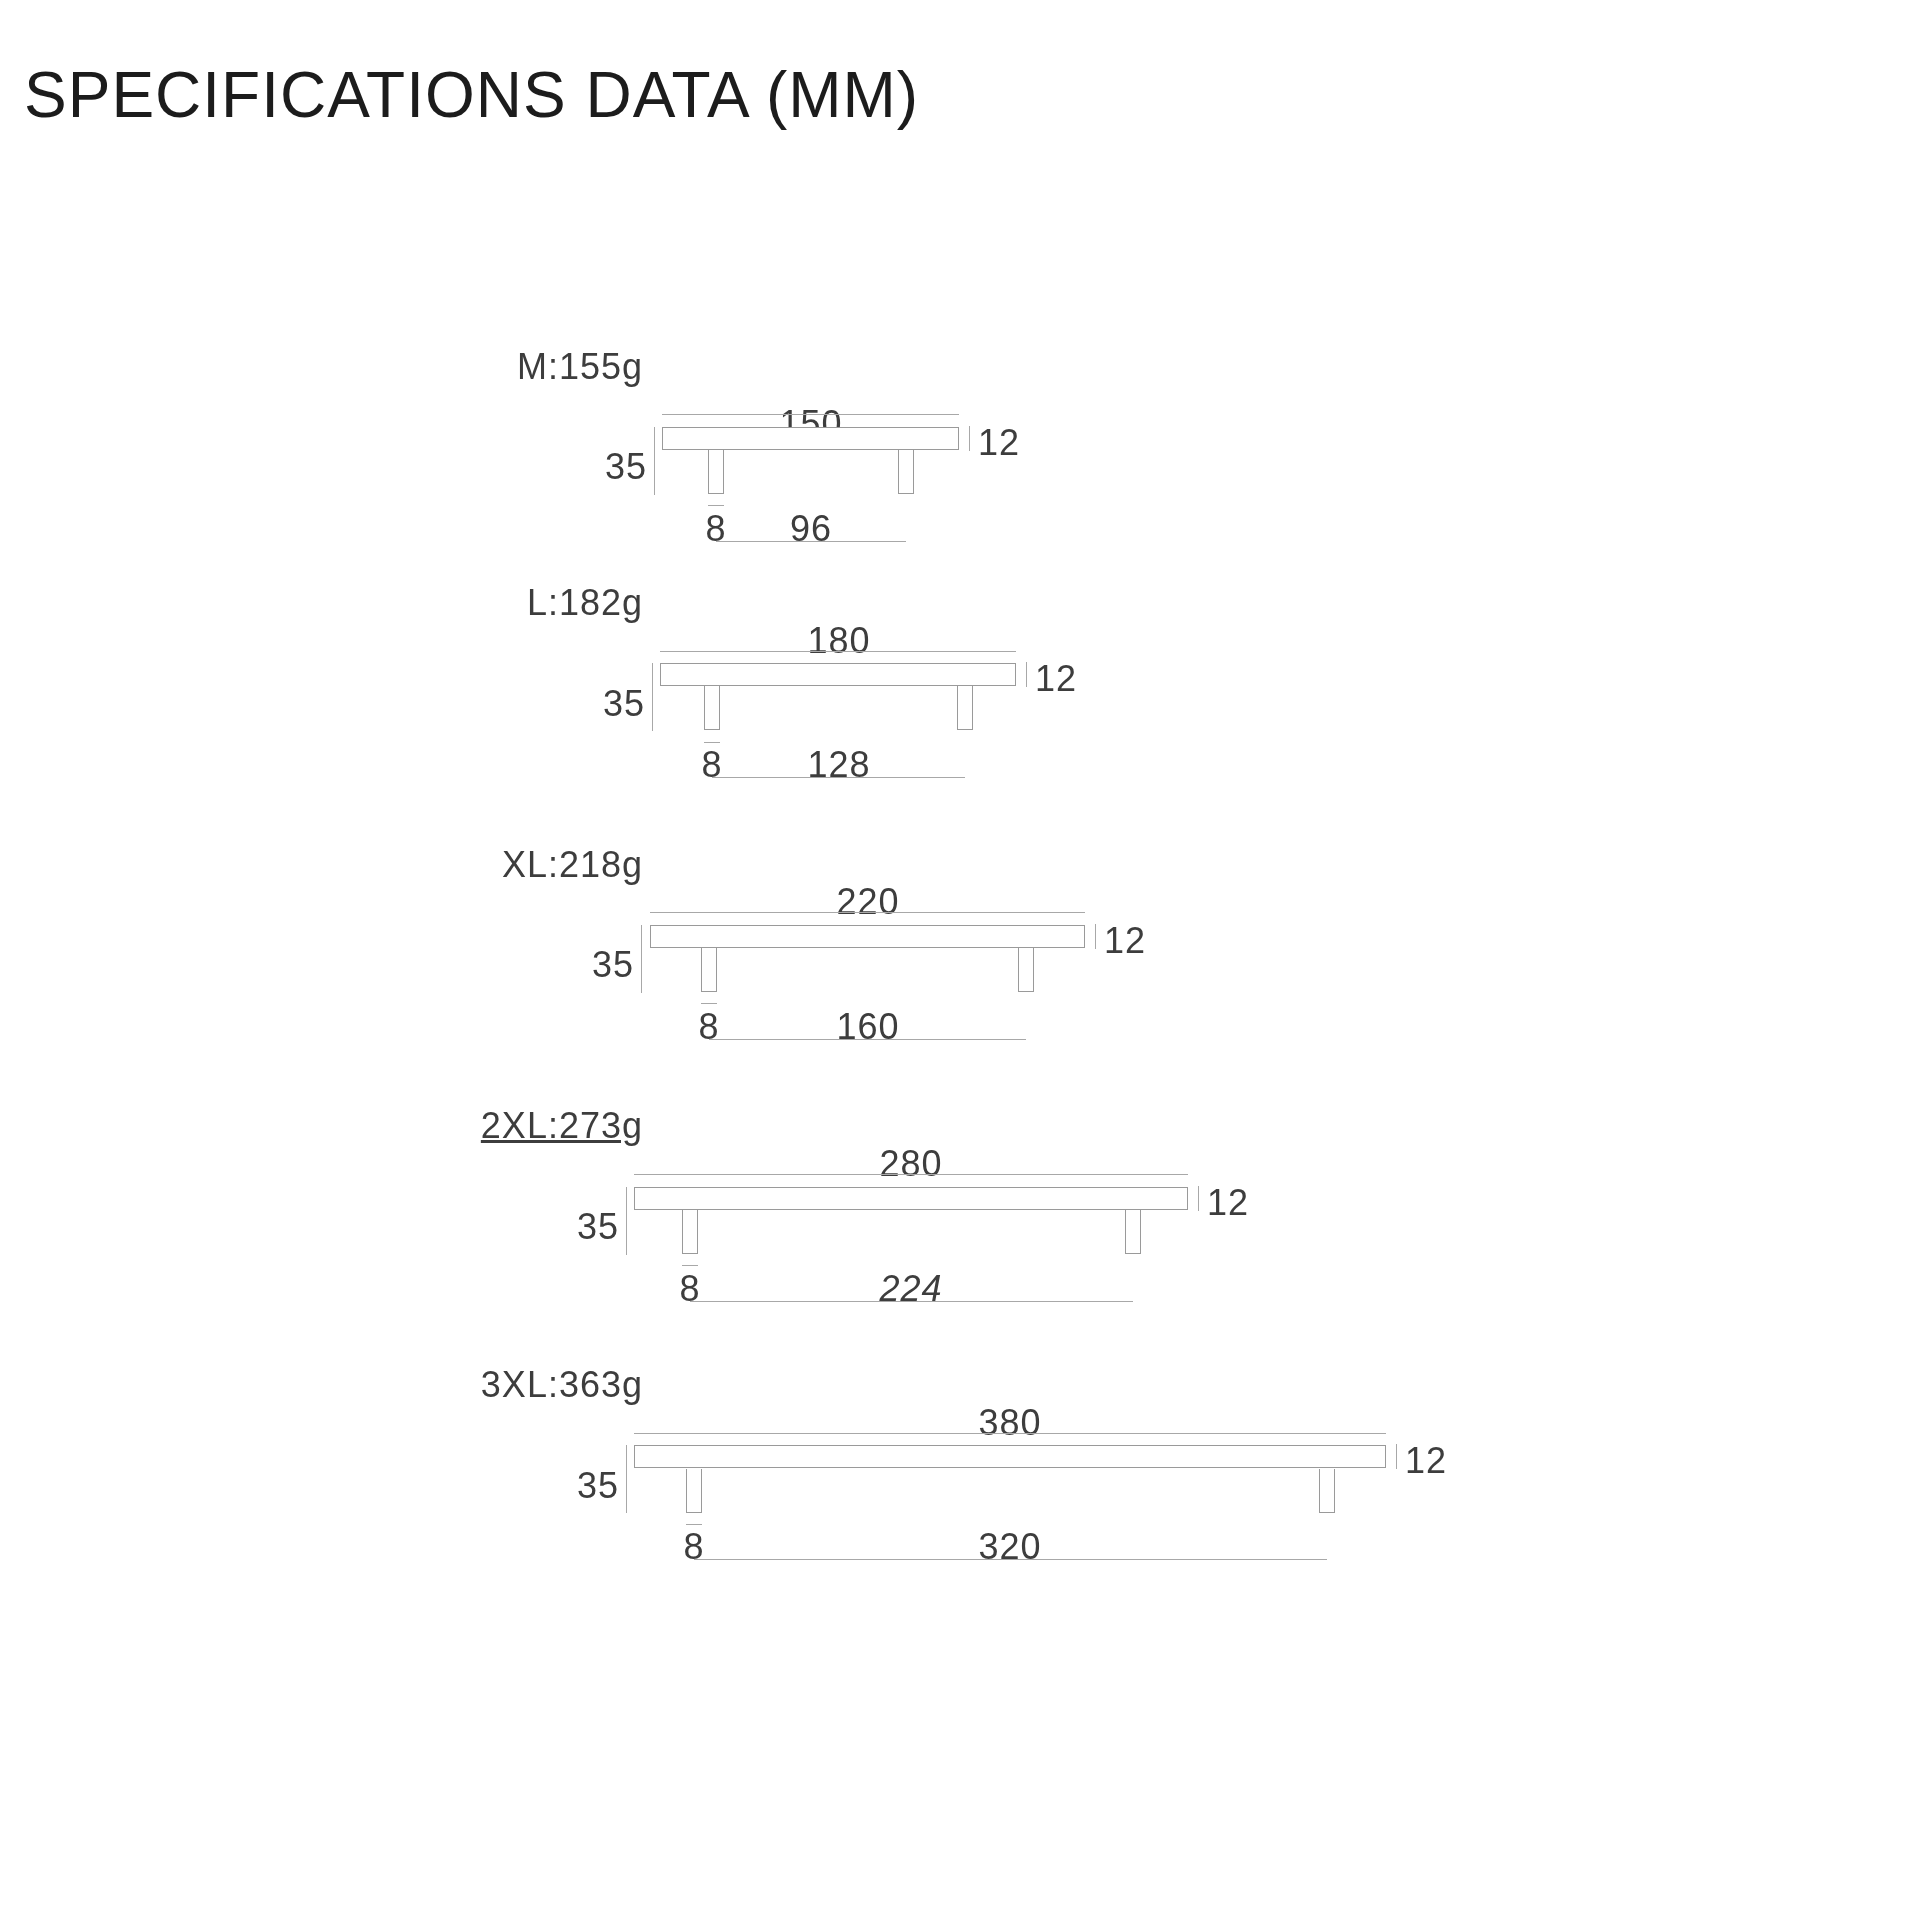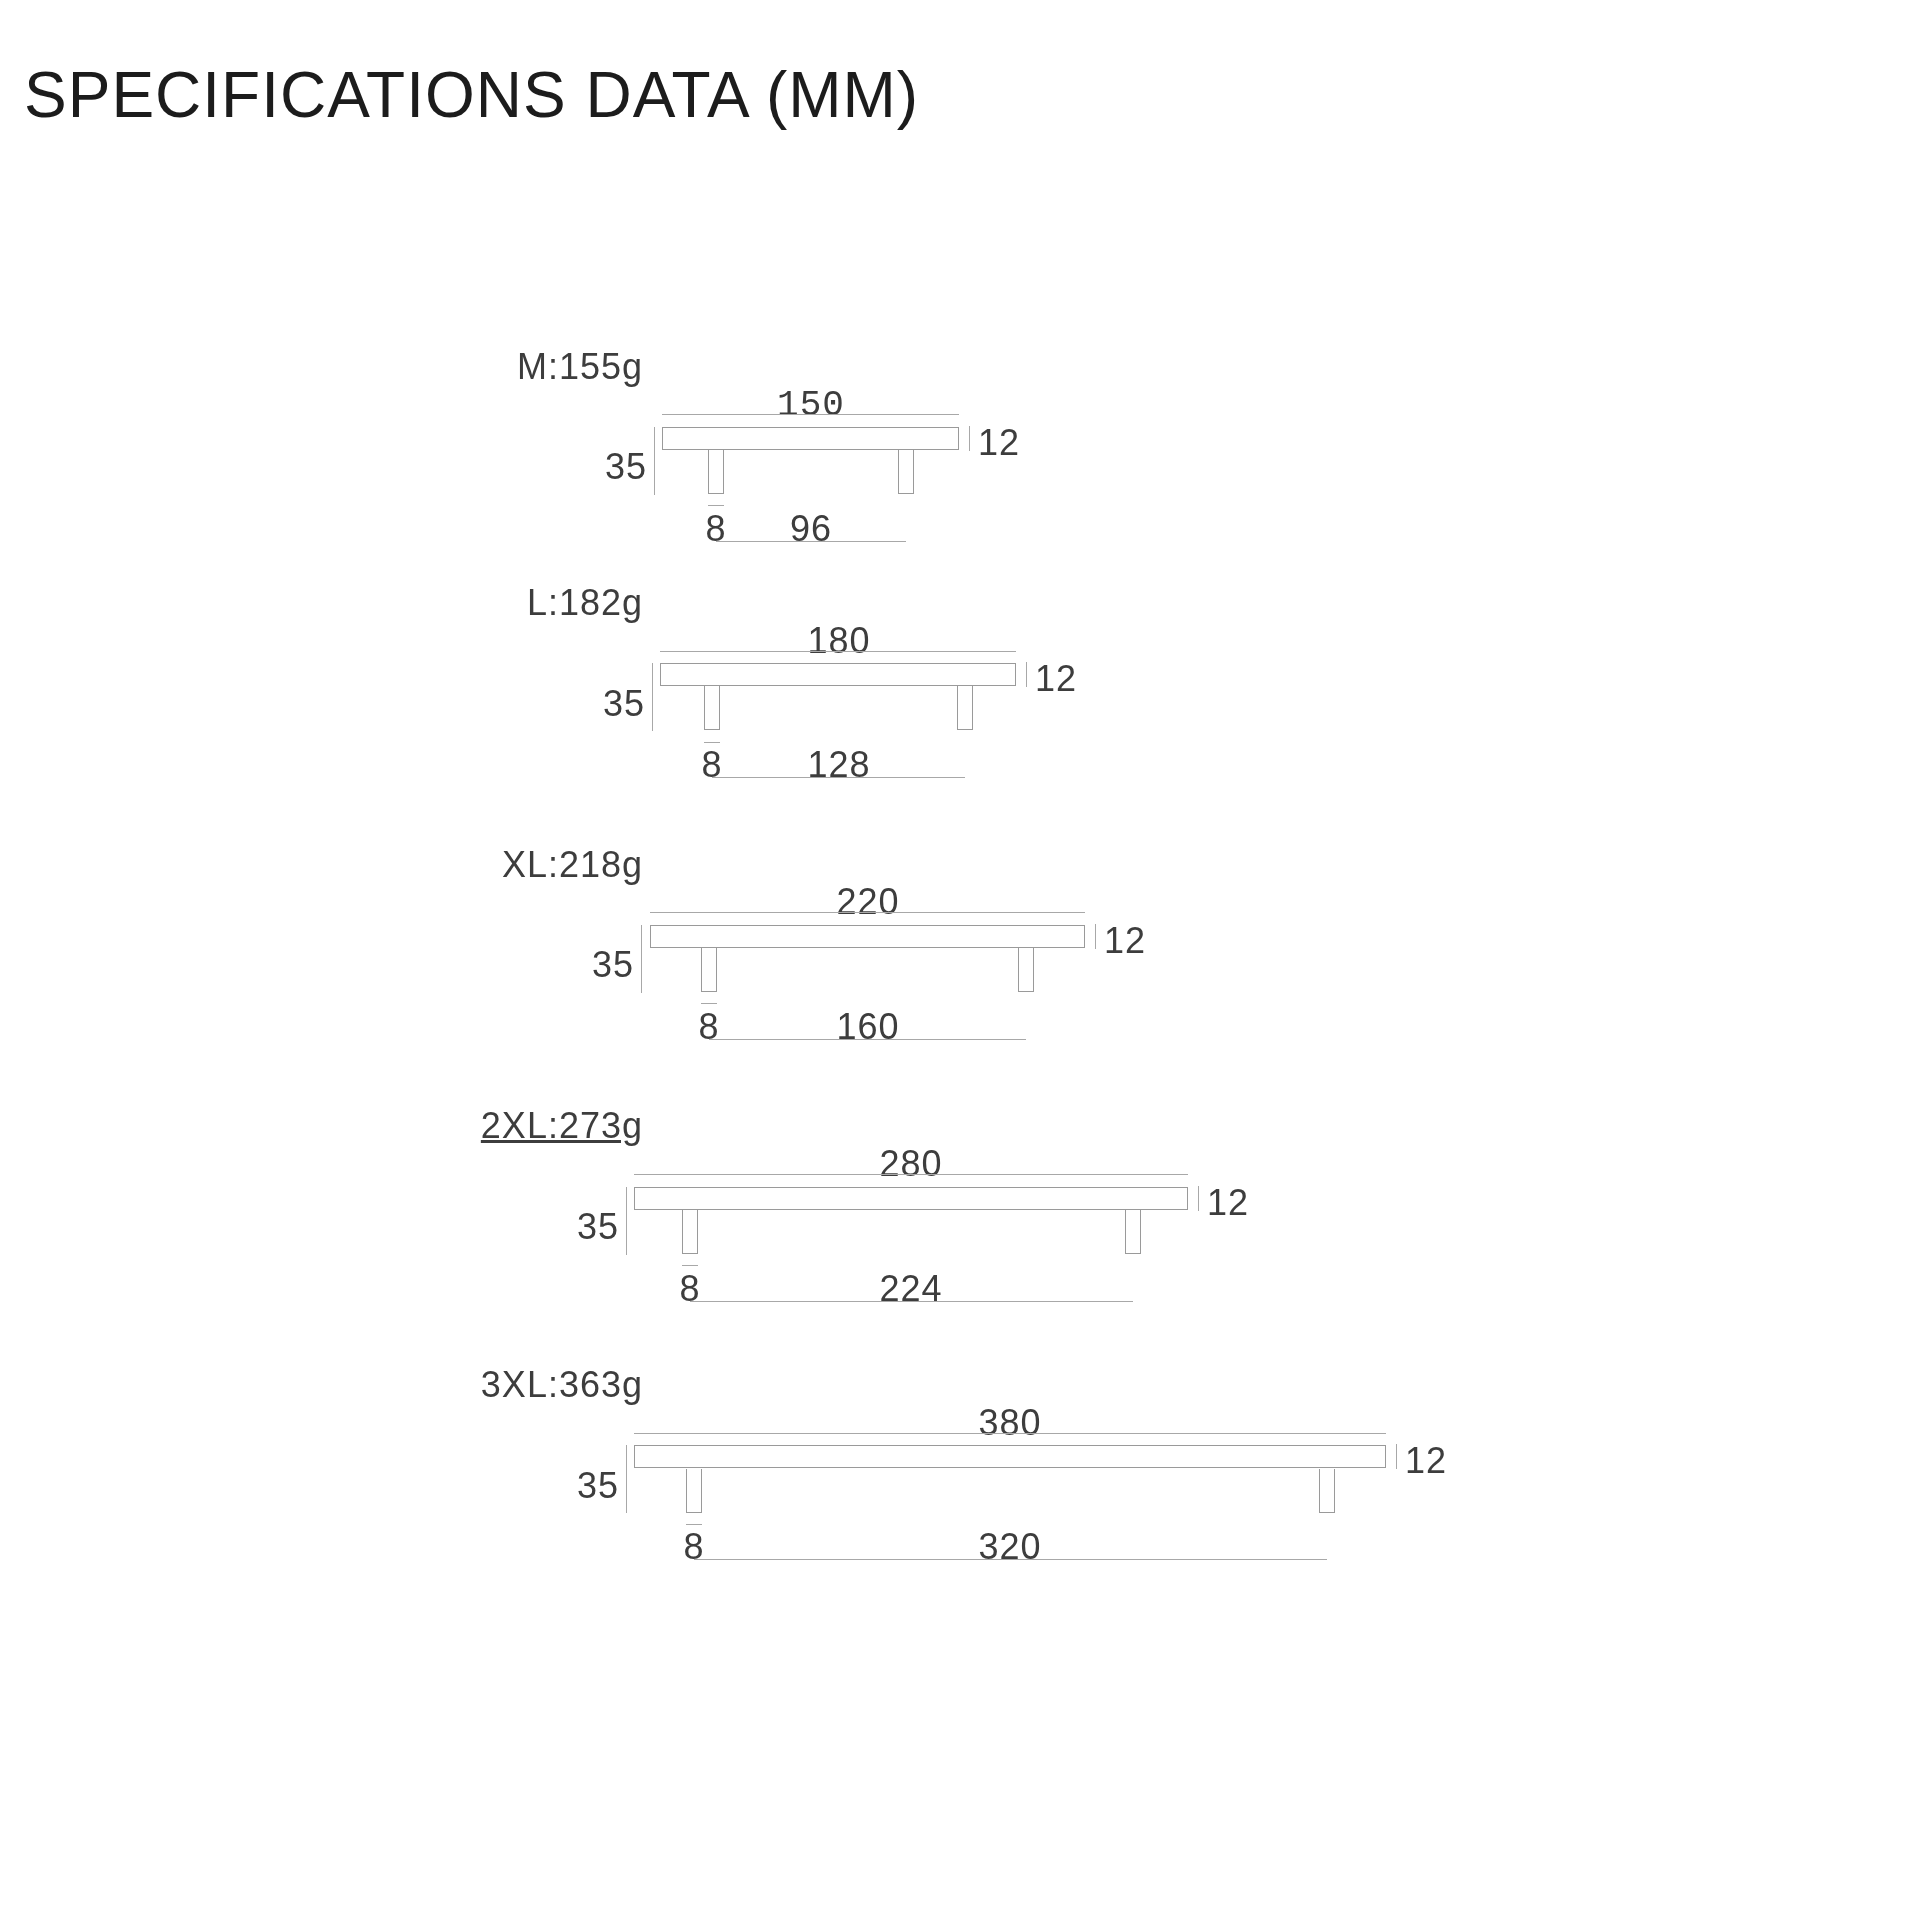--- a/index.html
+++ b/index.html
@@ -54,21 +54,21 @@
   }
 </style>
 </head>
 <body>
 
 <div id="canvas">
   <h1 class="page-title">SPECIFICATIONS DATA (MM)</h1>
 
   <section class="diagram">
     <div class="dim-text" style="right: 1288px; top: 349px;">M:155g</div>
-    <div class="dim-text centered" style="left: 811px; top: 388px; font-family: Liberation Mono, monospace;">150</div>
+    <div class="dim-text centered" style="left: 811px; top: 406px;">150</div>
     <div class="hline" style="left: 662px; top: 414px; width: 297px;"></div>
     <div class="bar" style="left: 662px; top: 427px; width: 297px; height: 23px;"></div>
     <div class="vline" style="left: 654px; top: 427px; height: 68px;"></div>
     <div class="dim-text" style="right: 1284px; top: 449px;">35</div>
     <div class="vline" style="left: 969px; top: 426px; height: 25px;"></div>
     <div class="dim-text" style="left: 978px; top: 425px;">12</div>
     <div class="leg" style="left: 708px; top: 450px; width: 16.4px; height: 44px;"></div>
     <div class="leg" style="left: 898px; top: 450px; width: 16.4px; height: 44px;"></div>
     <div class="hline" style="left: 708px; top: 505px; width: 16.4px;"></div>
     <div class="dim-text centered" style="left: 716px; top: 511px;">8</div>
@@ -116,21 +116,21 @@
     <div class="hline" style="left: 634px; top: 1174px; width: 554px;"></div>
     <div class="bar" style="left: 634px; top: 1187px; width: 554px; height: 23px;"></div>
     <div class="vline" style="left: 626px; top: 1187px; height: 68px;"></div>
     <div class="dim-text" style="right: 1312px; top: 1209px;">35</div>
     <div class="vline" style="left: 1198px; top: 1186px; height: 25px;"></div>
     <div class="dim-text" style="left: 1207px; top: 1185px;">12</div>
     <div class="leg" style="left: 682px; top: 1210px; width: 16.4px; height: 44px;"></div>
     <div class="leg" style="left: 1125px; top: 1210px; width: 16.4px; height: 44px;"></div>
     <div class="hline" style="left: 682px; top: 1265px; width: 16.4px;"></div>
     <div class="dim-text centered" style="left: 690px; top: 1271px;">8</div>
-    <div class="dim-text centered" style="left: 911px; top: 1271px;">224</div>
+    <div class="dim-text centered" style="left: 911px; top: 1271px; font-style: italic;">224</div>
     <div class="hline" style="left: 690px; top: 1301px; width: 443px;"></div>
   </section>
 
   <section class="diagram">
     <div class="dim-text" style="right: 1288px; top: 1367px;">3XL:363g</div>
     <div class="dim-text centered" style="left: 1010px; top: 1405px;">380</div>
     <div class="hline" style="left: 634px; top: 1433px; width: 752px;"></div>
     <div class="bar" style="left: 634px; top: 1445px; width: 752px; height: 23px;"></div>
     <div class="vline" style="left: 626px; top: 1445px; height: 68px;"></div>
     <div class="dim-text" style="right: 1312px; top: 1468px;">35</div>

